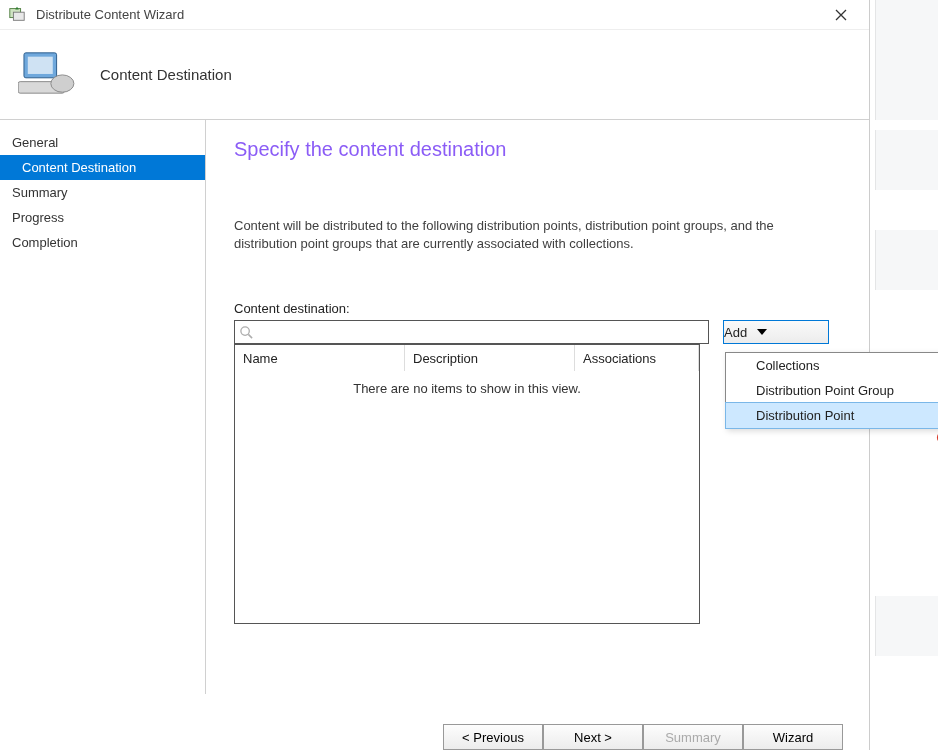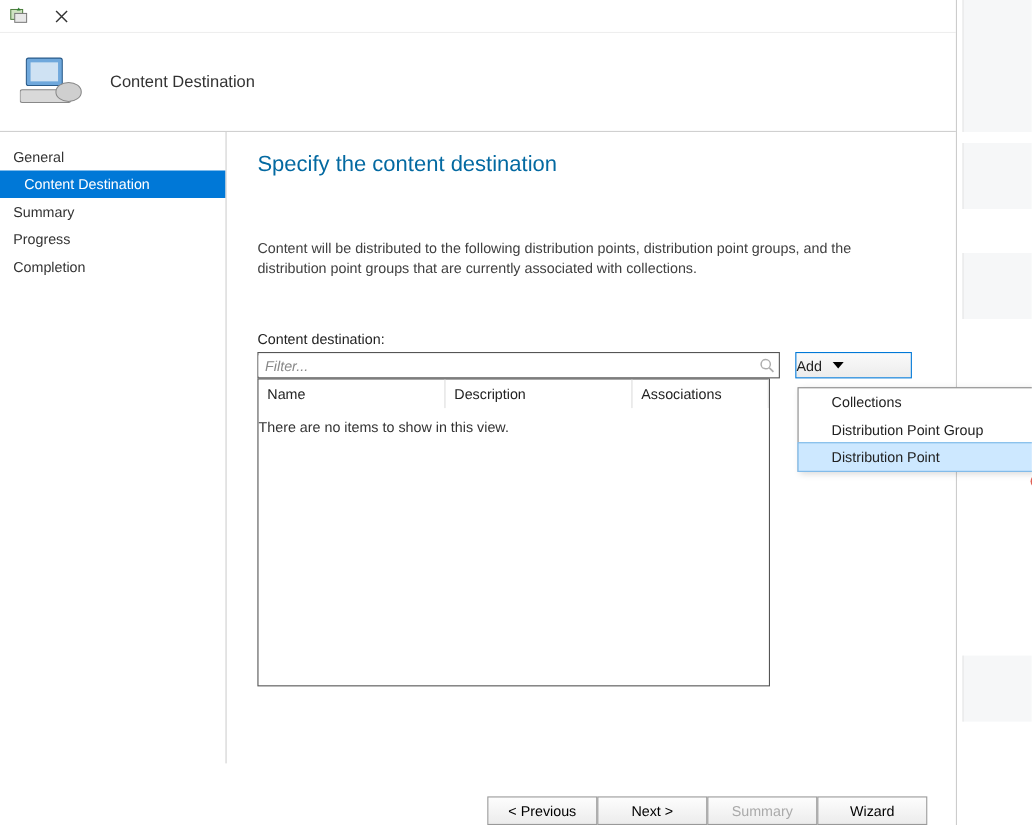--- a/index.html
+++ b/index.html
@@ -92,21 +92,21 @@
     background: #d0d0d0;
   }
   .content {
     flex: 1;
     padding: 18px 24px 10px 28px;
     display: flex;
     flex-direction: column;
     position: relative;
   }
   .page-heading {
-    color: #0369a1;
+    color: #8b5cf6;
     font-size: 20px;
     font-weight: 400;
     margin-bottom: 56px;
   }
   .instructions {
     color: #404040;
     margin-bottom: 48px;
     line-height: 1.4;
     max-width: 560px;
   }
@@ -187,21 +187,21 @@
     border-right: 1px solid #ddd;
     height: 100%;
     display: flex;
     align-items: center;
   }
   .col-name { width: 170px; }
   .col-desc { width: 170px; }
   .col-assoc { flex: 1; border-right: none; }
   .list-empty {
     flex: 1;
-    text-align: left;
+    text-align: center;
     padding-top: 10px;
     color: #333;
   }
   .warn {
     position: absolute;
     left: 730px;
     top: 310px;
   }
   .footer {
     height: 56px;
@@ -268,20 +268,21 @@
 <div class="wizard-window">
 
   <div class="titlebar">
     <span class="title-icon">
       <svg viewBox="0 0 20 20" width="18" height="18">
         <rect x="2" y="4" width="12" height="10" fill="#cfe3c2" stroke="#4a7b3a"></rect>
         <rect x="6" y="8" width="12" height="9" fill="#e8e8e8" stroke="#777"></rect>
         <path d="M10 2 L12 5 L8 5 Z" fill="#2e7d32"></path>
       </svg>
     </span>
+    <span class="title-text">Distribute Content Wizard</span>
     <div class="close-btn" title="Close">
       <svg viewBox="0 0 12 12" width="12" height="12">
         <path d="M1 1 L11 11 M11 1 L1 11" stroke="#333" stroke-width="1.3"></path>
       </svg>
     </div>
   </div>
 
   <div class="banner">
     <span>
       <svg viewBox="0 0 60 50" width="58" height="48">
@@ -306,21 +307,20 @@
 
     <div class="divider"></div>
 
     <div class="content">
       <div class="page-heading">Specify the content destination</div>
       <div class="instructions">Content will be distributed to the following distribution points, distribution point groups, and the distribution point groups that are currently associated with collections.</div>
       <div class="field-label">Content destination:</div>
 
       <div class="filter-row">
         <div class="filter-box">
-          <input class="filter-input" placeholder="Filter..." style="">
           <span class="mag">
             <svg viewBox="0 0 16 16" width="15" height="15">
               <circle cx="6.5" cy="6.5" r="4.5" fill="none" stroke="#777" stroke-width="1.4"></circle>
               <line x1="10" y1="10" x2="14" y2="14" stroke="#777" stroke-width="1.6"></line>
             </svg>
           </span>
         </div>
         <div class="add-btn">
           <span>Add</span>
           <span class="caret-down"></span>

